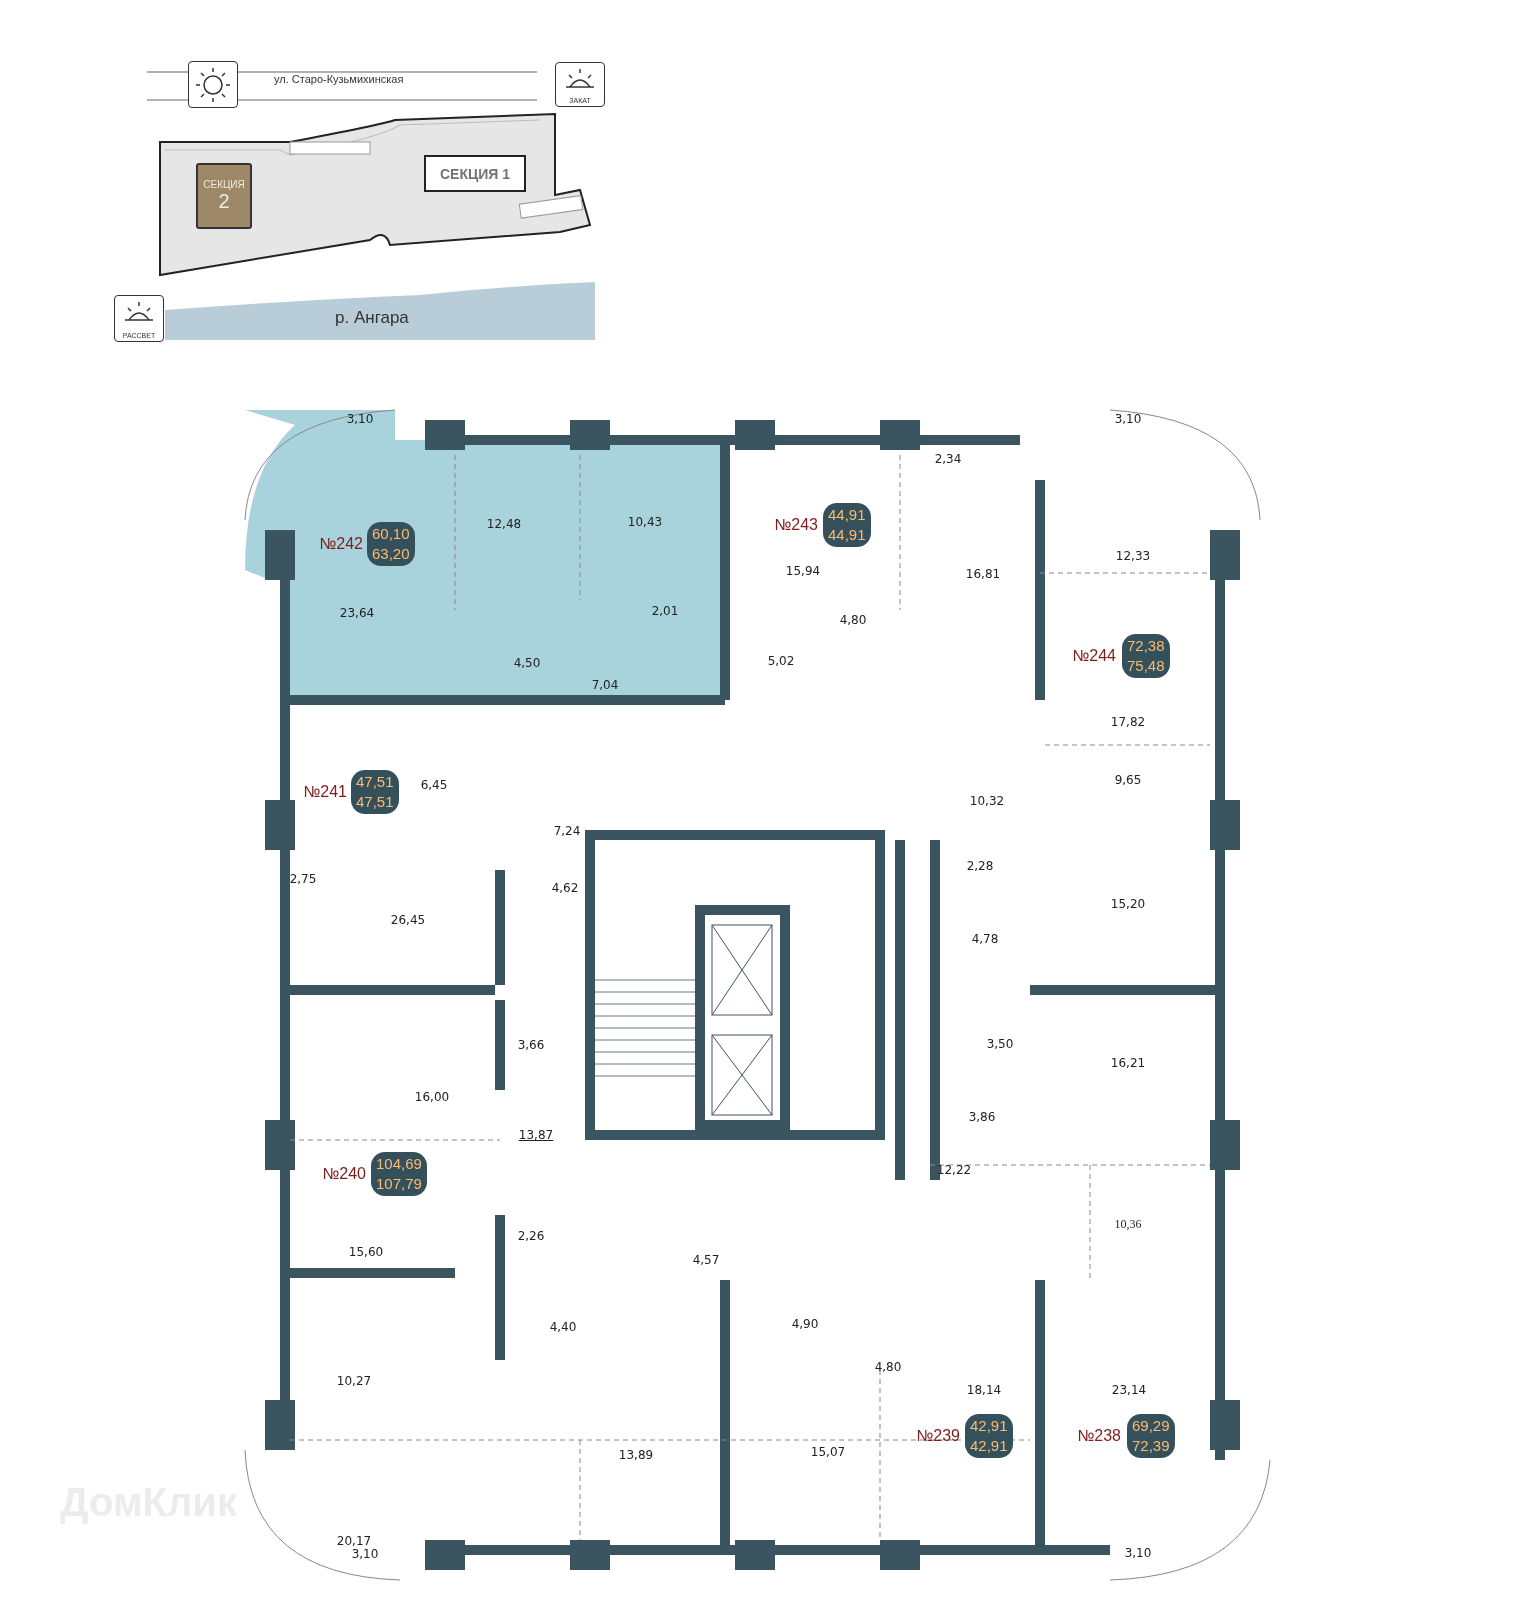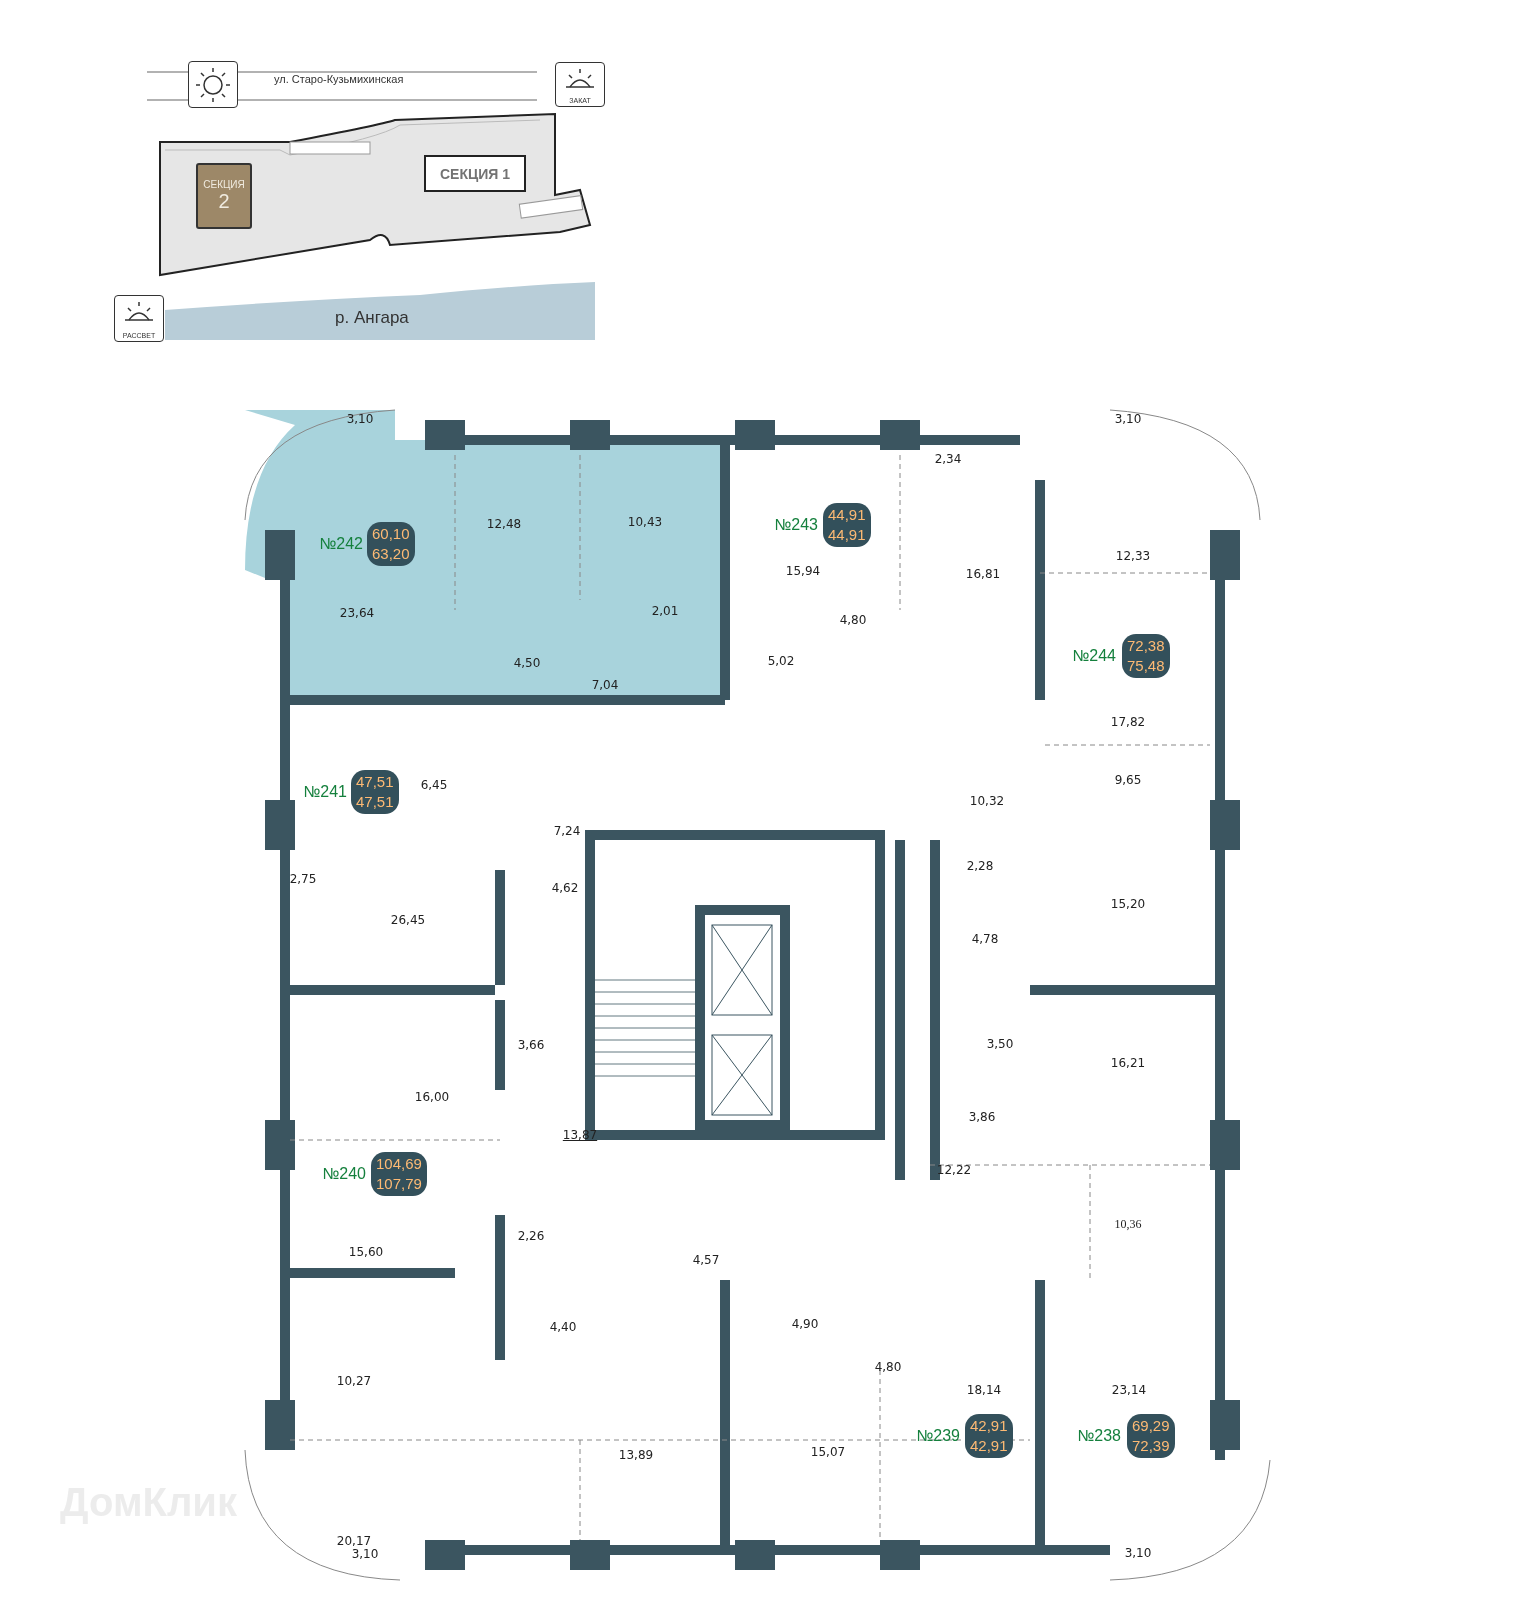--- a/index.html
+++ b/index.html
@@ -1,19 +1,19 @@
 <!DOCTYPE html>
 <html><head>
 <meta charset="utf-8">
 <style>
   html,body{margin:0;padding:0;background:#fff;}
   body{width:1517px;height:1600px;position:relative;overflow:hidden;font-family:"DejaVu Sans Condensed","DejaVu Sans",sans-serif;color:#1f2a30;}
   svg{position:absolute;left:0;top:0;}
   .lbl{position:absolute;font-family:"DejaVu Sans",sans-serif;font-size:12px;color:#222;white-space:nowrap;transform:translate(-50%,-50%);}
-  .apt-num{position:absolute;font-family:"Liberation Sans",sans-serif;font-size:16px;color:#15803d;white-space:nowrap;transform:translate(-100%,-50%);}
+  .apt-num{position:absolute;font-family:"Liberation Sans",sans-serif;font-size:16px;color:#7f1d1d;white-space:nowrap;transform:translate(-100%,-50%);}
   .badge{position:absolute;background:#33505b;color:#fdba74;border-radius:14px;font-family:"Liberation Sans",sans-serif;font-size:15px;line-height:20px;padding:2px 5px;text-align:left;transform:translate(0,-50%);}
   .badge span{display:block;}
   .site-text{position:absolute;font-family:"Liberation Sans",sans-serif;color:#333;white-space:nowrap;}
   .icon-box{position:absolute;border:1.5px solid #333;border-radius:4px;background:#fff;box-sizing:border-box;}
   .icon-box .cap{position:absolute;bottom:2px;left:0;right:0;text-align:center;font-size:7px;font-family:"Liberation Sans",sans-serif;color:#333;}
   .watermark{position:absolute;left:60px;top:1480px;font-family:"Liberation Sans",sans-serif;font-size:40px;font-weight:bold;color:rgba(200,200,200,0.35);}
 </style>
 </head>
 <body>
 
@@ -235,21 +235,21 @@
     <div class="lbl" style="left: 980px; top: 866px;">2,28</div>
     <div class="lbl" style="left: 1128px; top: 904px;">15,20</div>
     <div class="lbl" style="left: 985px; top: 939px;">4,78</div>
     <div class="lbl" style="left: 434px; top: 785px;">6,45</div>
     <div class="lbl" style="left: 567px; top: 831px;">7,24</div>
     <div class="lbl" style="left: 565px; top: 888px;">4,62</div>
     <div class="lbl" style="left: 303px; top: 879px;">2,75</div>
     <div class="lbl" style="left: 408px; top: 920px;">26,45</div>
     <div class="lbl" style="left: 531px; top: 1045px;">3,66</div>
     <div class="lbl" style="left: 432px; top: 1097px;">16,00</div>
-    <div class="lbl" style="left: 580px; top: 1135px; text-decoration: underline;">13,87</div>
+    <div class="lbl" style="left: 536px; top: 1135px; text-decoration: underline;">13,87</div>
     <div class="lbl" style="left: 366px; top: 1252px;">15,60</div>
     <div class="lbl" style="left: 531px; top: 1236px;">2,26</div>
     <div class="lbl" style="left: 1000px; top: 1044px;">3,50</div>
     <div class="lbl" style="left: 1128px; top: 1063px;">16,21</div>
     <div class="lbl" style="left: 982px; top: 1117px;">3,86</div>
     <div class="lbl" style="left: 954px; top: 1170px;">12,22</div>
     <div class="lbl" style="left: 1128px; top: 1224px; font-family: Liberation Serif, serif;">10,36</div>
     <div class="lbl" style="left: 354px; top: 1381px;">10,27</div>
     <div class="lbl" style="left: 563px; top: 1327px;">4,40</div>
     <div class="lbl" style="left: 706px; top: 1260px;">4,57</div>

